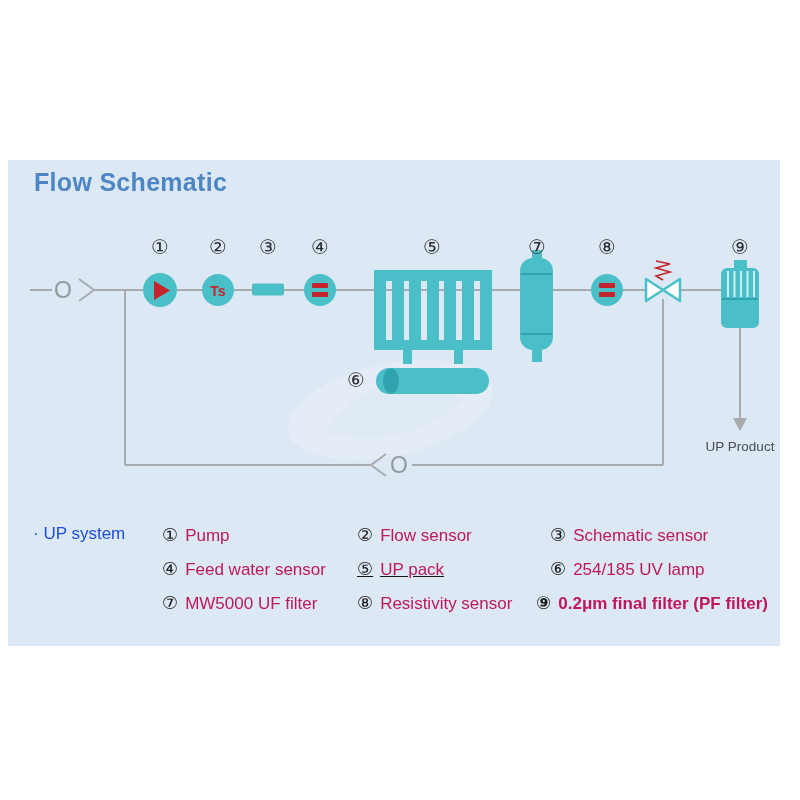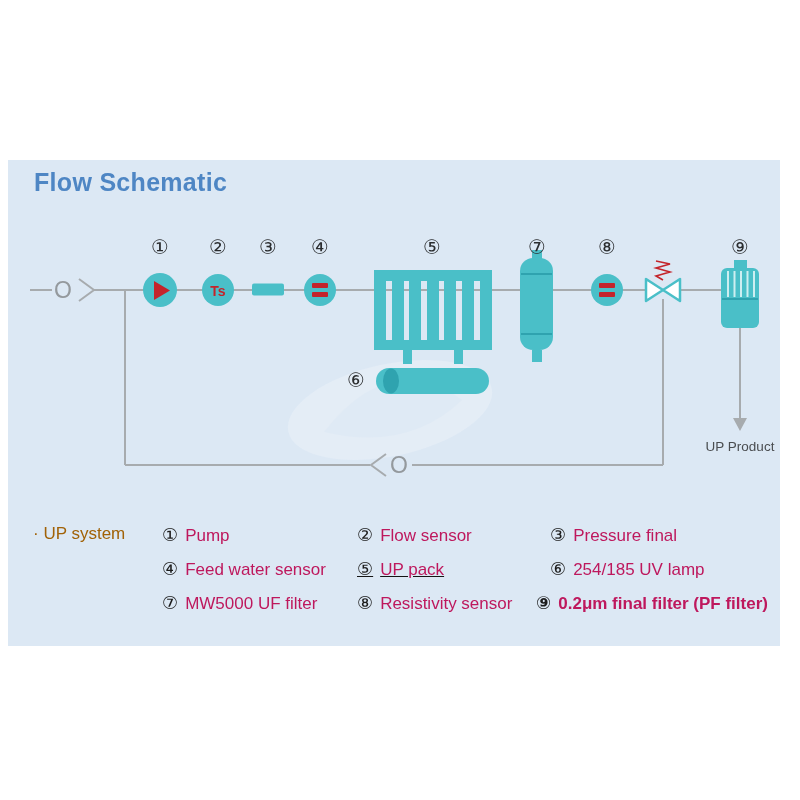--- a/index.html
+++ b/index.html
@@ -17,21 +17,21 @@
   }
   .diagram {
     position:absolute; left:0; top:160px; width:800px; height:345px;
   }
   .marker {
     position:absolute; transform:translateX(-50%);
     font-family:"DejaVu Sans","Liberation Sans",sans-serif;
     font-size:20px; line-height:20px; color:#2b2d2f; white-space:nowrap;
   }
   .legend-system {
-    position:absolute; font-size:17px; color:#a16207; white-space:nowrap;
+    position:absolute; font-size:17px; color:#1d4ed8; white-space:nowrap;
   }
   .legend-item {
     position:absolute; font-size:17px; color:#141414; white-space:nowrap;
   }
   .lnum {
     font-family:"DejaVu Sans","Liberation Sans",sans-serif;
     font-size:18px; margin-right:7px; color:#1c1c1c;
   }
   .llabel { font-size:17px; color:#be185d; }
 </style>
@@ -153,21 +153,21 @@
   <div>
     <div class="legend-system" style="left:33px; top:524px;">· UP system</div>
 
     <div class="legend-item" style="left:162px; top:524px;">
       <span class="lnum">①</span><span class="llabel">Pump</span>
     </div>
     <div class="legend-item" style="left:357px; top:524px;">
       <span class="lnum">②</span><span class="llabel">Flow sensor</span>
     </div>
     <div class="legend-item" style="left:550px; top:524px;">
-      <span class="lnum">③</span><span class="llabel">Pressure final</span>
+      <span class="lnum">③</span><span class="llabel">Schematic sensor</span>
     </div>
 
     <div class="legend-item" style="left:162px; top:558px;">
       <span class="lnum">④</span><span class="llabel">Feed water sensor</span>
     </div>
     <div class="legend-item" style="left:357px; top:558px;text-decoration:underline;">
       <span class="lnum">⑤</span><span class="llabel">UP pack</span>
     </div>
     <div class="legend-item" style="left:550px; top:558px;">
       <span class="lnum">⑥</span><span class="llabel">254/185 UV lamp</span>

